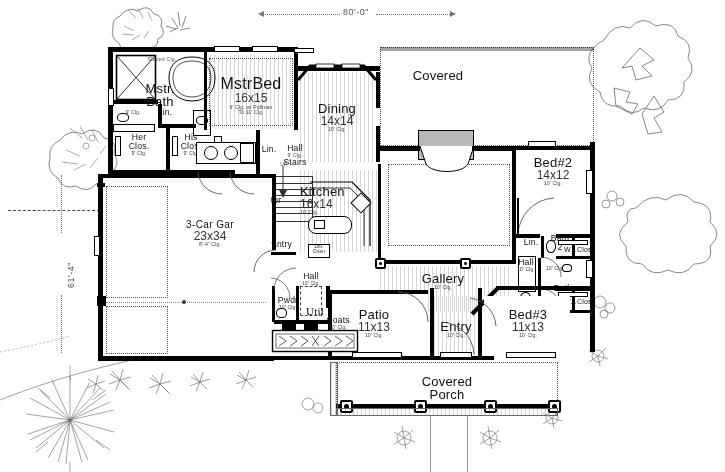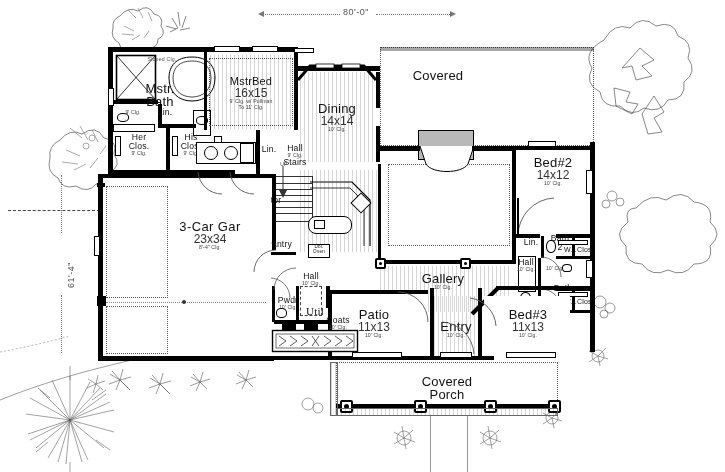--- a/index.html
+++ b/index.html
@@ -16,21 +16,21 @@
     background-image:repeating-linear-gradient(90deg,rgba(0,0,0,.16) 0 1px,rgba(0,0,0,0) 1px 4px);}
   .dash{position:absolute;box-sizing:border-box;border:1px dashed #444;}
   .dot{position:absolute;box-sizing:border-box;border:1px dotted #555;}
 
   
   .lbl{position:absolute;text-align:center;line-height:1.02;
        white-space:nowrap;color:#111;}
   .lbl .nm{display:block;font-size:13px;letter-spacing:.2px;}
   .lbl .dm{display:block;font-size:12px;color:#333;}
   .lbl .cl{display:block;font-size:5.2px;color:#444;letter-spacing:.1px;}
-  .lbl.big .nm{font-size:11px;}
+  .lbl.big .nm{font-size:16px;}
   .lbl.sm .nm{font-size:8.6px;}
   .lbl.xs .nm{font-size:7px;}
   .lbl.tiny .nm{font-size:6px;}
 
   
   .dimtext{position:absolute;font-size:9px;color:#555;letter-spacing:.5px;}
   .dimline{position:absolute;border-top:1px dotted #777;}
   .dimvert{position:absolute;border-left:1px dotted #777;}
   .arrowL,.arrowR{position:absolute;width:0;height:0;
     border-top:3px solid transparent;border-bottom:3px solid transparent;}
@@ -302,20 +302,25 @@
 
   <svg class="abs" style="left:296px;top:62px;width:84px;height:20px;">
     <path d="M2,18 L14,4 L68,4 L80,18" fill="none" stroke="#000" stroke-width="3"></path>
     <rect x="20" y="2" width="18" height="4" fill="#fff" stroke="#000" stroke-width="0.8"></rect>
     <rect x="46" y="2" width="18" height="4" fill="#fff" stroke="#000" stroke-width="0.8"></rect>
   </svg>
   <div class="wall" style="left:376px;top:72px;width:4px;height:36px;"></div>
   <div class="wall" style="left:376px;top:126px;width:4px;height:36px;"></div>
 
   <div class="hatch" style="left:300px;top:170px;width:78px;height:82px;"></div>
+  <div class="lbl" style="left:300px;top:185px;width:62px;text-align:left;">
+    <span class="nm">Kitchen</span>
+    <span class="dm">16x14</span>
+    <span class="cl" style="text-align:left;">10' Clg.</span>
+  </div>
 
   <svg class="abs" style="left:296px;top:168px;width:86px;height:86px;">
     <path d="M14,14 L56,14 L74,32 L74,78" fill="none" stroke="#000" stroke-width="1.2"></path>
     <path d="M14,20 L54,20 L68,34 L68,78" fill="none" stroke="#000" stroke-width="0.8"></path>
     <rect x="58" y="28" width="14" height="14" fill="#fff" stroke="#000" stroke-width="1" transform="rotate(45 65 35)"></rect>
   </svg>
 
   <div class="fx" style="left:308px;top:216px;width:44px;height:18px;border-radius:8px;"></div>
   <div class="fx" style="left:314px;top:220px;width:11px;height:9px;"></div>
 
@@ -475,21 +480,21 @@
   <div class="dash" style="left:300px;top:286px;width:22px;height:30px;"></div>
   <svg class="abs" style="left:268px;top:276px;width:24px;height:24px;">
     <path d="M2,2 A20,20 0 0,1 22,22" fill="none" stroke="#555" stroke-width="0.8"></path>
   </svg>
   <svg class="abs" style="left:272px;top:266px;width:26px;height:26px;">
     <path d="M2,24 A22,22 0 0,1 24,2" fill="none" stroke="#555" stroke-width="0.8"></path>
   </svg>
 
   <div class="abs" style="left:103px;top:178px;width:168px;height:178px;background:#fff;"></div>
   <div class="lbl" style="left:155px;top:220px;width:110px;">
-    <span class="nm" style="font-size:13px;letter-spacing:.4px;">3-Car Gar</span>
+    <span class="nm" style="font-size:10px;letter-spacing:.4px;">3-Car Gar</span>
     <span class="dm">23x34</span>
     <span class="cl">8'-4" Clg.</span>
   </div>
 
   <div class="dot" style="left:106px;top:186px;width:62px;height:112px;"></div>
   <div class="dot" style="left:106px;top:306px;width:62px;height:48px;"></div>
   <div class="fx" style="left:97px;top:183px;width:8px;height:4px;background:#000;border:none;"></div>
   <div class="fx" style="left:97px;top:296px;width:9px;height:10px;background:#000;border:none;"></div>
   <div class="abs" style="left:106px;top:302px;width:160px;height:0;border-top:1px dotted #888;"></div>
   <div class="abs" style="left:182px;top:300px;width:4px;height:4px;background:#333;border-radius:50%;"></div>

